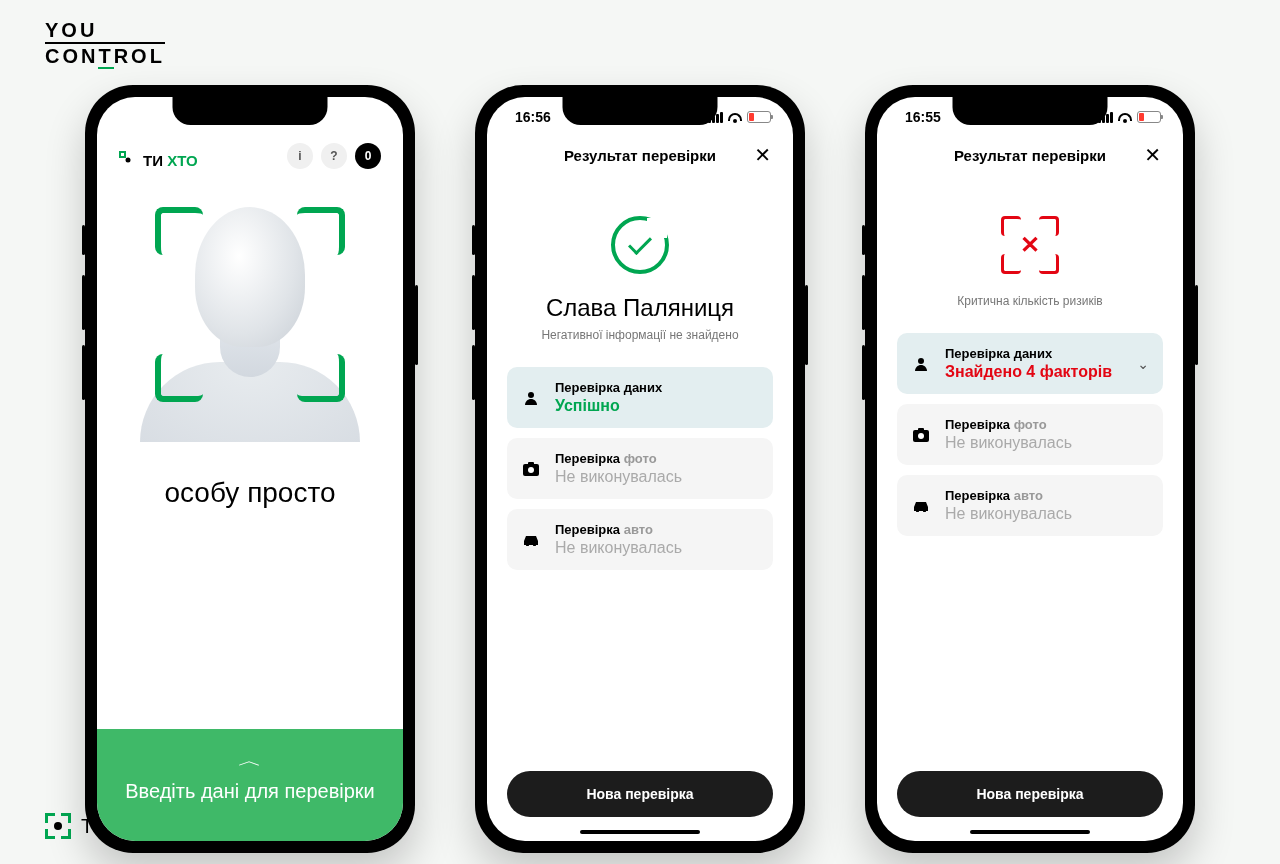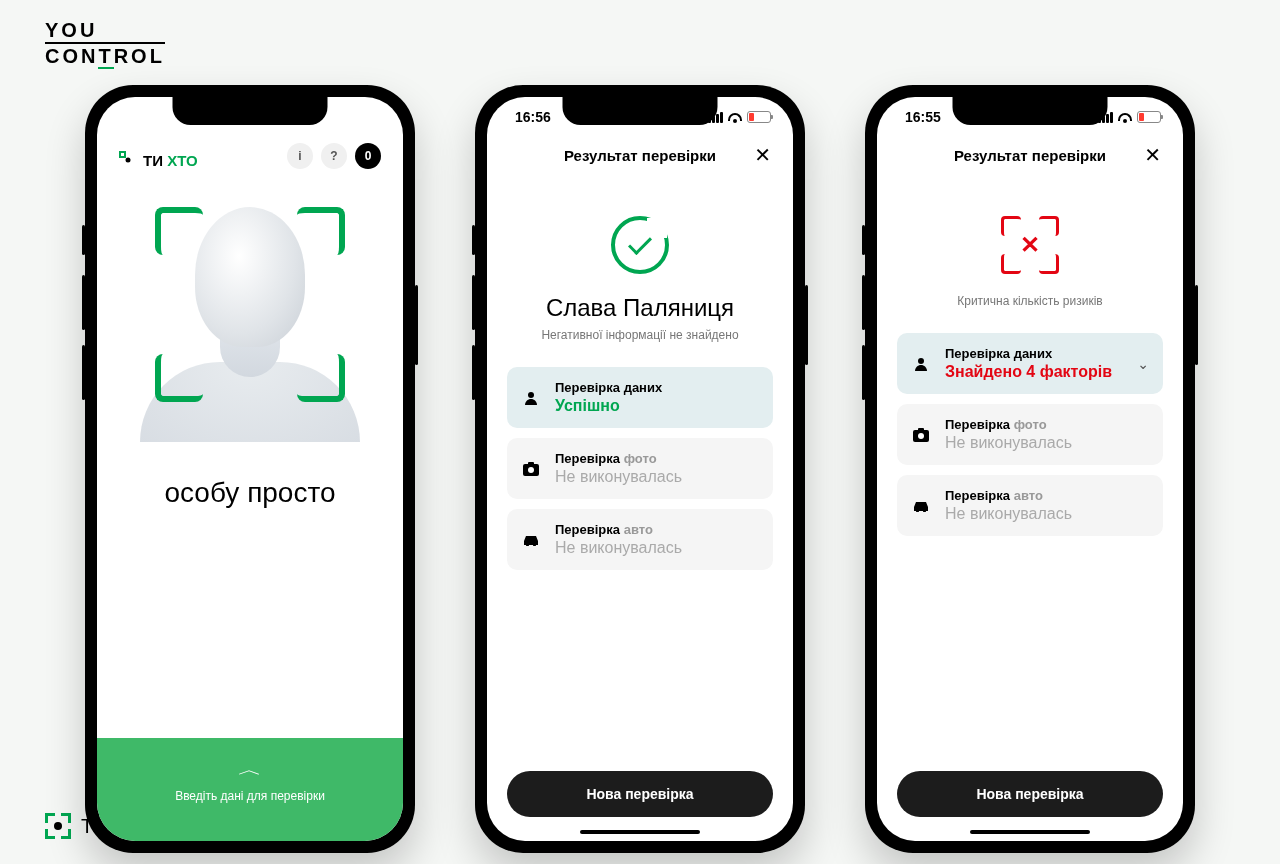--- a/index.html
+++ b/index.html
@@ -54,21 +54,21 @@
 .face-frame .shoulders{position:absolute;left:-25px;top:165px;width:220px;height:80px;background:radial-gradient(ellipse at top,#e8ecef,#d8dde3);border-radius:110px 110px 0 0}
 .face-frame .br{position:absolute;width:48px;height:48px;border:6px solid #00a651;border-radius:8px}
 .face-frame .br.tl{top:10px;left:-10px;border-right:none;border-bottom:none}
 .face-frame .br.tr{top:10px;right:-10px;border-left:none;border-bottom:none}
 .face-frame .br.bl{bottom:5px;left:-10px;border-right:none;border-top:none}
 .face-frame .br.brr{bottom:5px;right:-10px;border-left:none;border-top:none}
 .p1-title{font-size:28px;font-weight:500;text-align:center;line-height:1.3;padding:15px 30px 12px;color:#000}
 .p1-sub{font-size:12px;text-align:center;color:#666;padding:0 35px;line-height:1.5}
 .p1-cta{position:absolute;bottom:0;left:0;right:0;background:#3fb968;color:#fff;padding:22px 20px 38px;text-align:center}
 .p1-cta .chev{font-size:16px;margin-bottom:8px;transform:scaleX(1.5);display:inline-block}
-.p1-cta .lbl{font-size:12px;font-weight:500}
+.p1-cta .lbl{font-size:20px;font-weight:500}
 .p2-header{display:flex;align-items:center;justify-content:space-between;padding:6px 22px 14px}
 .p2-header .ttl{font-size:15px;font-weight:700;flex:1;text-align:center}
 .p2-header .close{font-size:20px;font-weight:400;width:20px;text-align:right}
 .p2-header .sp{width:20px}
 .result-icon{margin:35px auto 20px;width:58px;height:58px;position:relative}
 .result-icon.success{border:4px solid #00a651;border-radius:50%;display:flex;align-items:center;justify-content:center}
 .result-icon.success::before{content:"";position:absolute;top:-2px;right:-2px;width:20px;height:20px;background:#fff;border-radius:0 50% 0 0}
 .result-icon.success .chk{width:22px;height:12px;border-left:3px solid #00a651;border-bottom:3px solid #00a651;transform:rotate(-45deg);margin-top:-4px}
 .result-icon.fail{display:flex;align-items:center;justify-content:center}
 .result-icon.fail .fb{position:absolute;width:20px;height:20px;border:3px solid #e30613;border-radius:4px}

